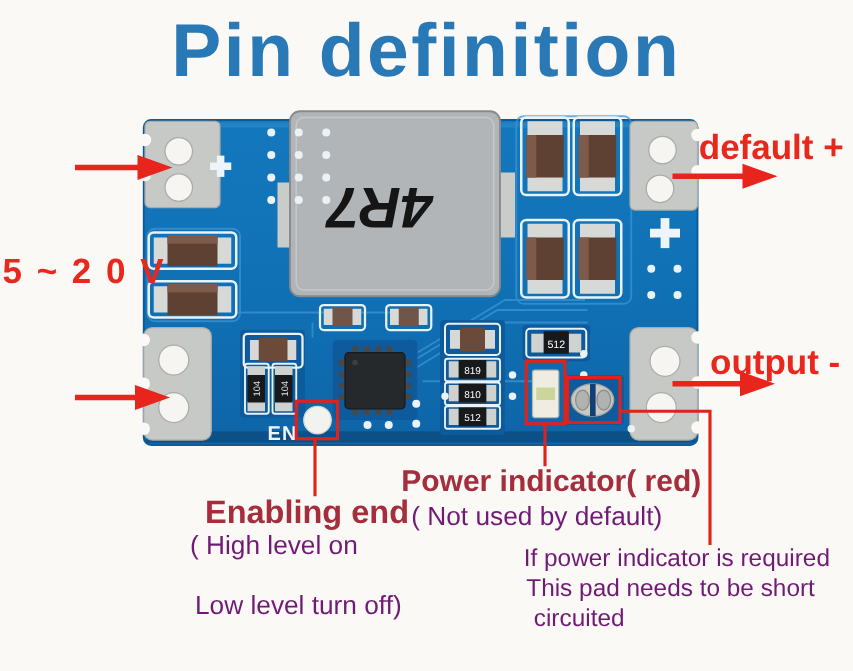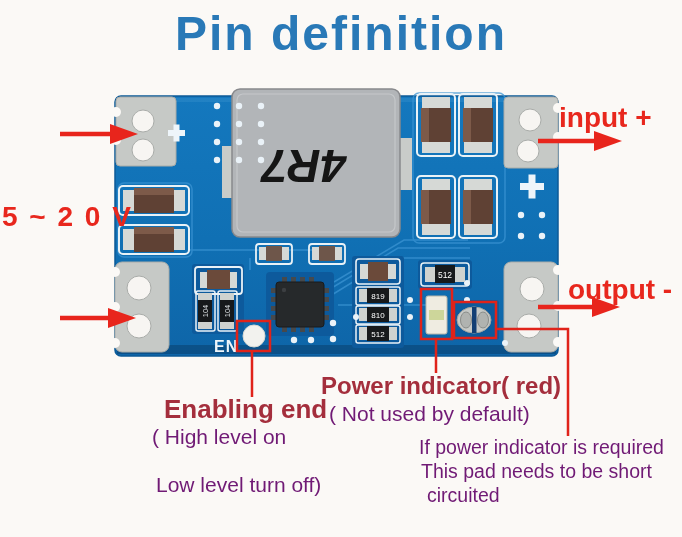--- a/index.html
+++ b/index.html
@@ -1,19 +1,19 @@
 <!DOCTYPE html>
 <html><head>
 <meta charset="utf-8">
 <style>
   html,body{margin:0;padding:0;}
   body{font-family:"Liberation Sans",sans-serif;background:#fbf9f6;}
   .stage{position:relative;width:682px;height:537px;background:#fbf9f6;overflow:hidden;}
   .abs{position:absolute;white-space:nowrap;}
-  .title{font-size:48px;font-weight:bold;letter-spacing:2px;color:#2979b7;width:100%;text-align:center;top:6px;left:0;}
+  .title{font-size:60px;font-weight:bold;letter-spacing:2px;color:#2979b7;width:100%;text-align:center;top:6px;left:0;}
   .red-label{color:#e8271d;font-size:28px;font-weight:600;}
   .darkred{color:#a42e3c;font-weight:bold;}
   .black-note{color:#701a75;}
   .svg-layer{position:absolute;left:0;top:0;}
 </style>
 </head>
 <body>
 
 <div class="stage">
 
@@ -316,21 +316,21 @@
       <g>
         <line x1="538" y1="307" x2="596" y2="307"></line>
           <polygon points="620,307 592,297 592,317" stroke="none"></polygon>
       </g>
     </g>
   </svg>
 
   <div class="abs title">Pin definition</div>
 
   <div class="abs red-label" style="left:2px;top:201px;letter-spacing:2px;">5 ~ 2 0 V</div>
-  <div class="abs red-label" style="left:559px;top:102px;">input +</div>
+  <div class="abs red-label" style="left:559px;top:102px;">default +</div>
   <div class="abs red-label" style="left:568px;top:274px;">output -</div>
 
   <div class="abs darkred" style="left:164px;top:394px;font-size:26px;">Enabling end</div>
   <div class="abs black-note" style="left:152px;top:425px;font-size:21px;">( High level on</div>
   <div class="abs black-note" style="left:156px;top:449px;font-size:21px;margin-top:24px;">Low level turn off)</div>
 
   <div class="abs darkred" style="left:321px;top:372px;font-size:24px;">Power indicator( red)</div>
   <div class="abs black-note" style="left:329px;top:402px;font-size:21px;">( Not used by default)</div>
 
   <div class="abs black-note" style="left:419px;top:436px;font-size:19.5px;">If power indicator is required</div>

